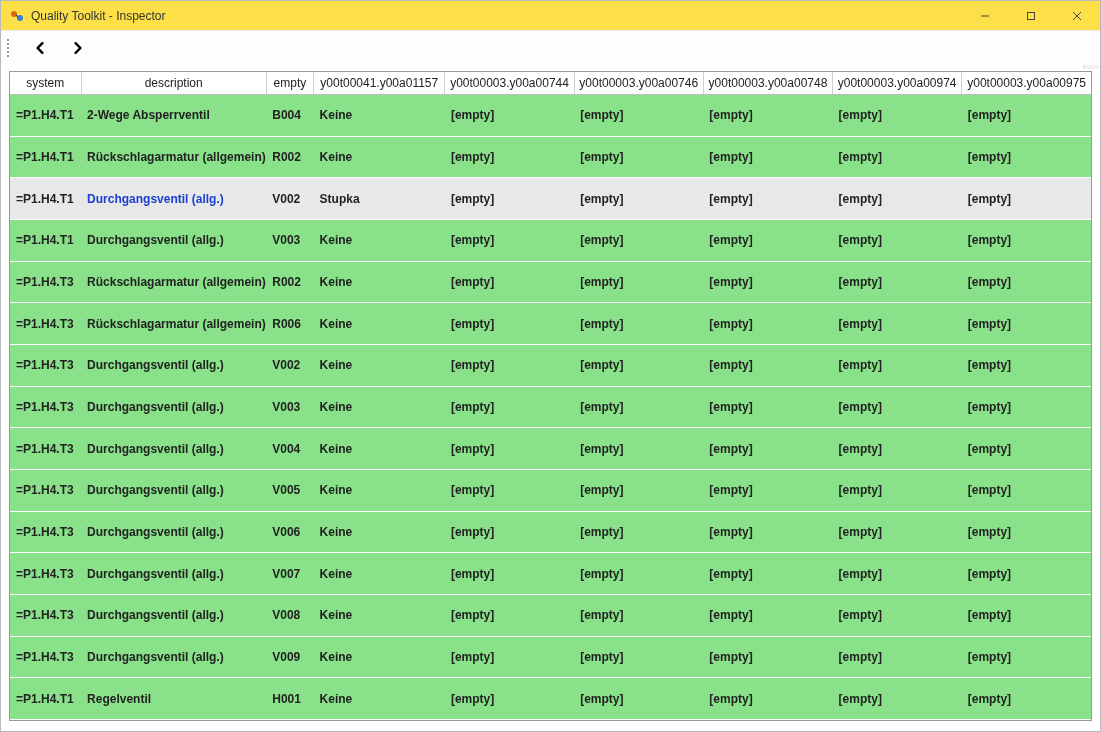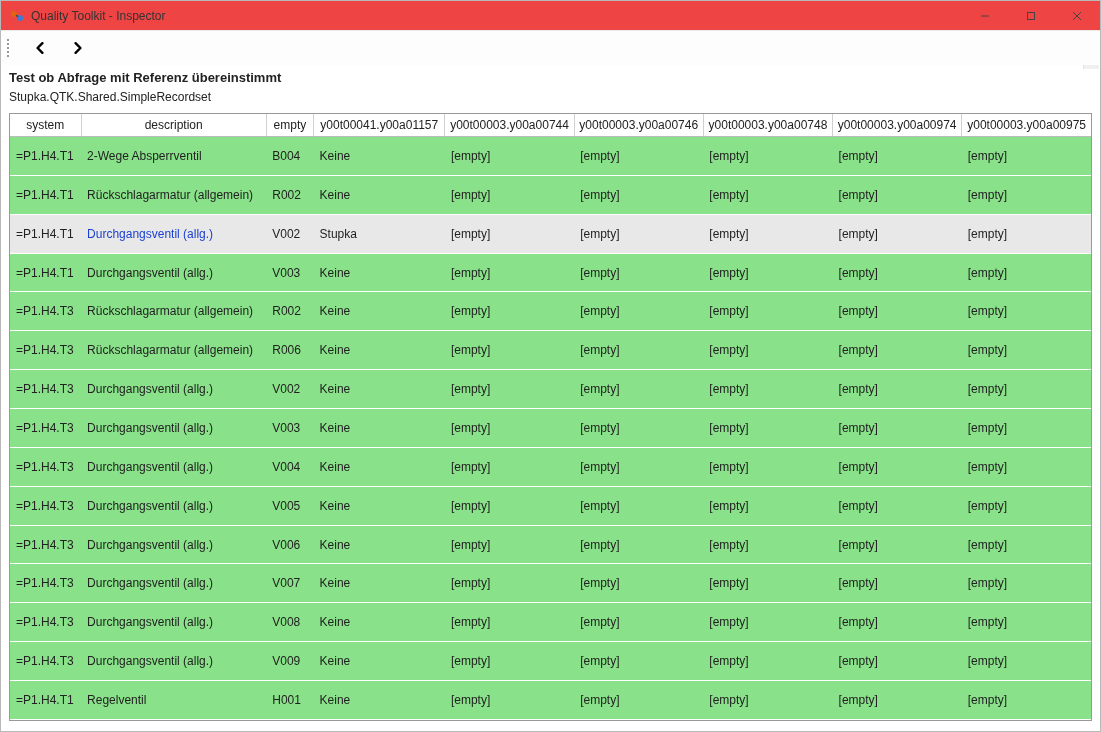--- a/index.html
+++ b/index.html
@@ -17,21 +17,21 @@
     }
 
     
     .titlebar {
       height: 30px;
       display: flex;
       align-items: center;
       justify-content: space-between;
       padding: 0 0 0 8px;
       border-bottom: 1px solid #eaeaea;
-      background: #ef4444;
+      background: #fde047;
     }
     .titlebar-left { display: flex; align-items: center; gap: 6px; }
     .app-icon {
       width: 16px; height: 16px; display: inline-flex; align-items: center; justify-content: center;
     }
     .title-text { color: #333; }
     .win-controls { display: flex; align-items: stretch; height: 100%; }
     .win-btn {
       width: 46px; height: 29px;
       display: flex; align-items: center; justify-content: center;
@@ -136,21 +136,21 @@
     col.c6 { width: 120px; }
     col.c7 { width: 120px; }
     col.c8 { width: 120px; }
 
     tr.row-pass td { background: #89e289; }
     tr.row-pass { border-top: 1px solid #fff; border-bottom: 1px solid #fff; }
     tr.row-diff td { background: #e8e8e8; }
     tr.row-diff td.col-1 { color: #1a3fd1; }
     tr.row-diff { border-top:1px solid #fff; border-bottom:1px solid #fff; }
 
-    tbody tr { height: 23px; }
+    tbody tr { height: 23px; font-weight: bold; }
 
     .table-body-filler { flex: 1 1 auto; background: #fff; }
   </style>
 </head>
 <body>
 
 <div class="window">
 
   <div class="titlebar">
     <div class="titlebar-left">
@@ -203,24 +203,20 @@
           </svg>
       </span>
       <span class="nav-btn">
         <svg viewBox="0 0 10 10" width="12" height="12">
             <path d="M3 1 L7 5 L3 9" fill="none" stroke="#000" stroke-width="2" stroke-linecap="round" stroke-linejoin="round"></path>
           </svg>
       </span>
     </div>
   </div>
 
-  <div class="heading-area">
-    <div class="heading-title">Test ob Abfrage mit Referenz übereinstimmt</div>
-    <div class="heading-sub">Stupka.QTK.Shared.SimpleRecordset</div>
-  </div>
 
   <div class="table-wrap">
     <table class="data">
       <colgroup>
         <col class="c0">
           <col class="c1">
           <col class="c2">
           <col class="c3">
           <col class="c4">
           <col class="c5">

